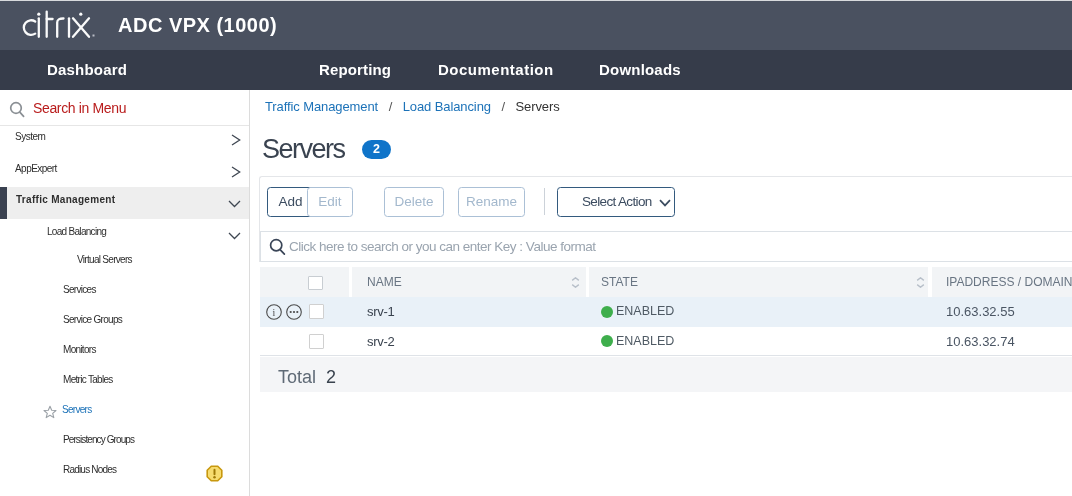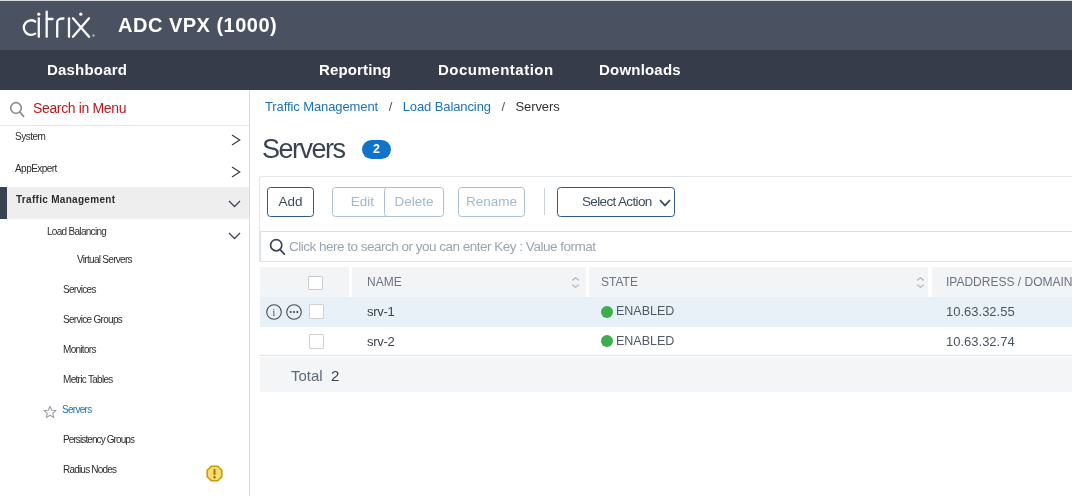--- a/index.html
+++ b/index.html
@@ -138,21 +138,21 @@
   <div class="abs" id="crumb"><span class="blue">Traffic Management</span>
     <span style="color:#555">&nbsp; / &nbsp;&nbsp;</span><span class="blue">Load Balancing</span>
     <span style="color:#555">&nbsp; / &nbsp;&nbsp;</span><span>Servers</span></div>
 
   <div class="abs" id="heading">Servers</div>
   <div class="abs" id="badge">2</div>
 
   <div class="abs" style="left:259px;top:176px;width:814px;height:86px;border-left:1px solid #e4e6e9;border-top:1px solid #e4e6e9;border-radius:3px 0 0 0"></div>
 
   <div class="btn" style="left:267px;width:47px">Add</div>
-  <div class="btn dis" style="left:332px;width:61px">Edit</div>
+  <div class="btn dis" style="left:307px;width:46px">Edit</div>
   <div class="btn dis" style="left:384px;width:60px">Delete</div>
   <div class="btn dis" style="left:458px;width:67px">Rename</div>
   <div class="abs" id="btn-sep"></div>
   <div class="btn" style="left:557px;width:118px;text-align:left;padding-left:24px;letter-spacing:-0.65px">Select Action
     <svg style="vertical-align:-1px;margin-left:4px" width="12" height="8" viewBox="0 0 12 8">
       <polyline points="1,1.2 6,6.4 11,1.2" stroke="#3c4c60" stroke-width="1.7" fill="none"></polyline>
     </svg>
   </div>
 
   <div class="abs" id="searchbar"></div>
@@ -197,14 +197,14 @@
   <div class="abs cell" style="left:946px;top:304px;color:#4a5563">10.63.32.55</div>
 
   <div class="abs" id="row2"></div>
   <div class="checkbox" style="left:309px;top:334px;border-color:#d0d0d0"></div>
   <div class="abs cell" style="left:367px;top:334px;letter-spacing:-0.3px">srv-2</div>
   <div class="dot" style="left:601px;top:335px"></div>
   <div class="abs cell" style="left:616px;top:334px;font-size:12.5px;color:#4f5a64">ENABLED</div>
   <div class="abs cell" style="left:946px;top:334px;color:#4a5563">10.63.32.74</div>
 
   <div class="abs" id="totalrow"></div>
-  <div class="abs" style="left:291px;top:367px;font-size:15px;color:#5f6a76">Total <span style="color:#39424e">&nbsp;2</span></div>
+  <div class="abs" style="left:278px;top:367px;font-size:18px;color:#5f6a76">Total <span style="color:#39424e">&nbsp;2</span></div>
 </div>
 
 </body></html>

